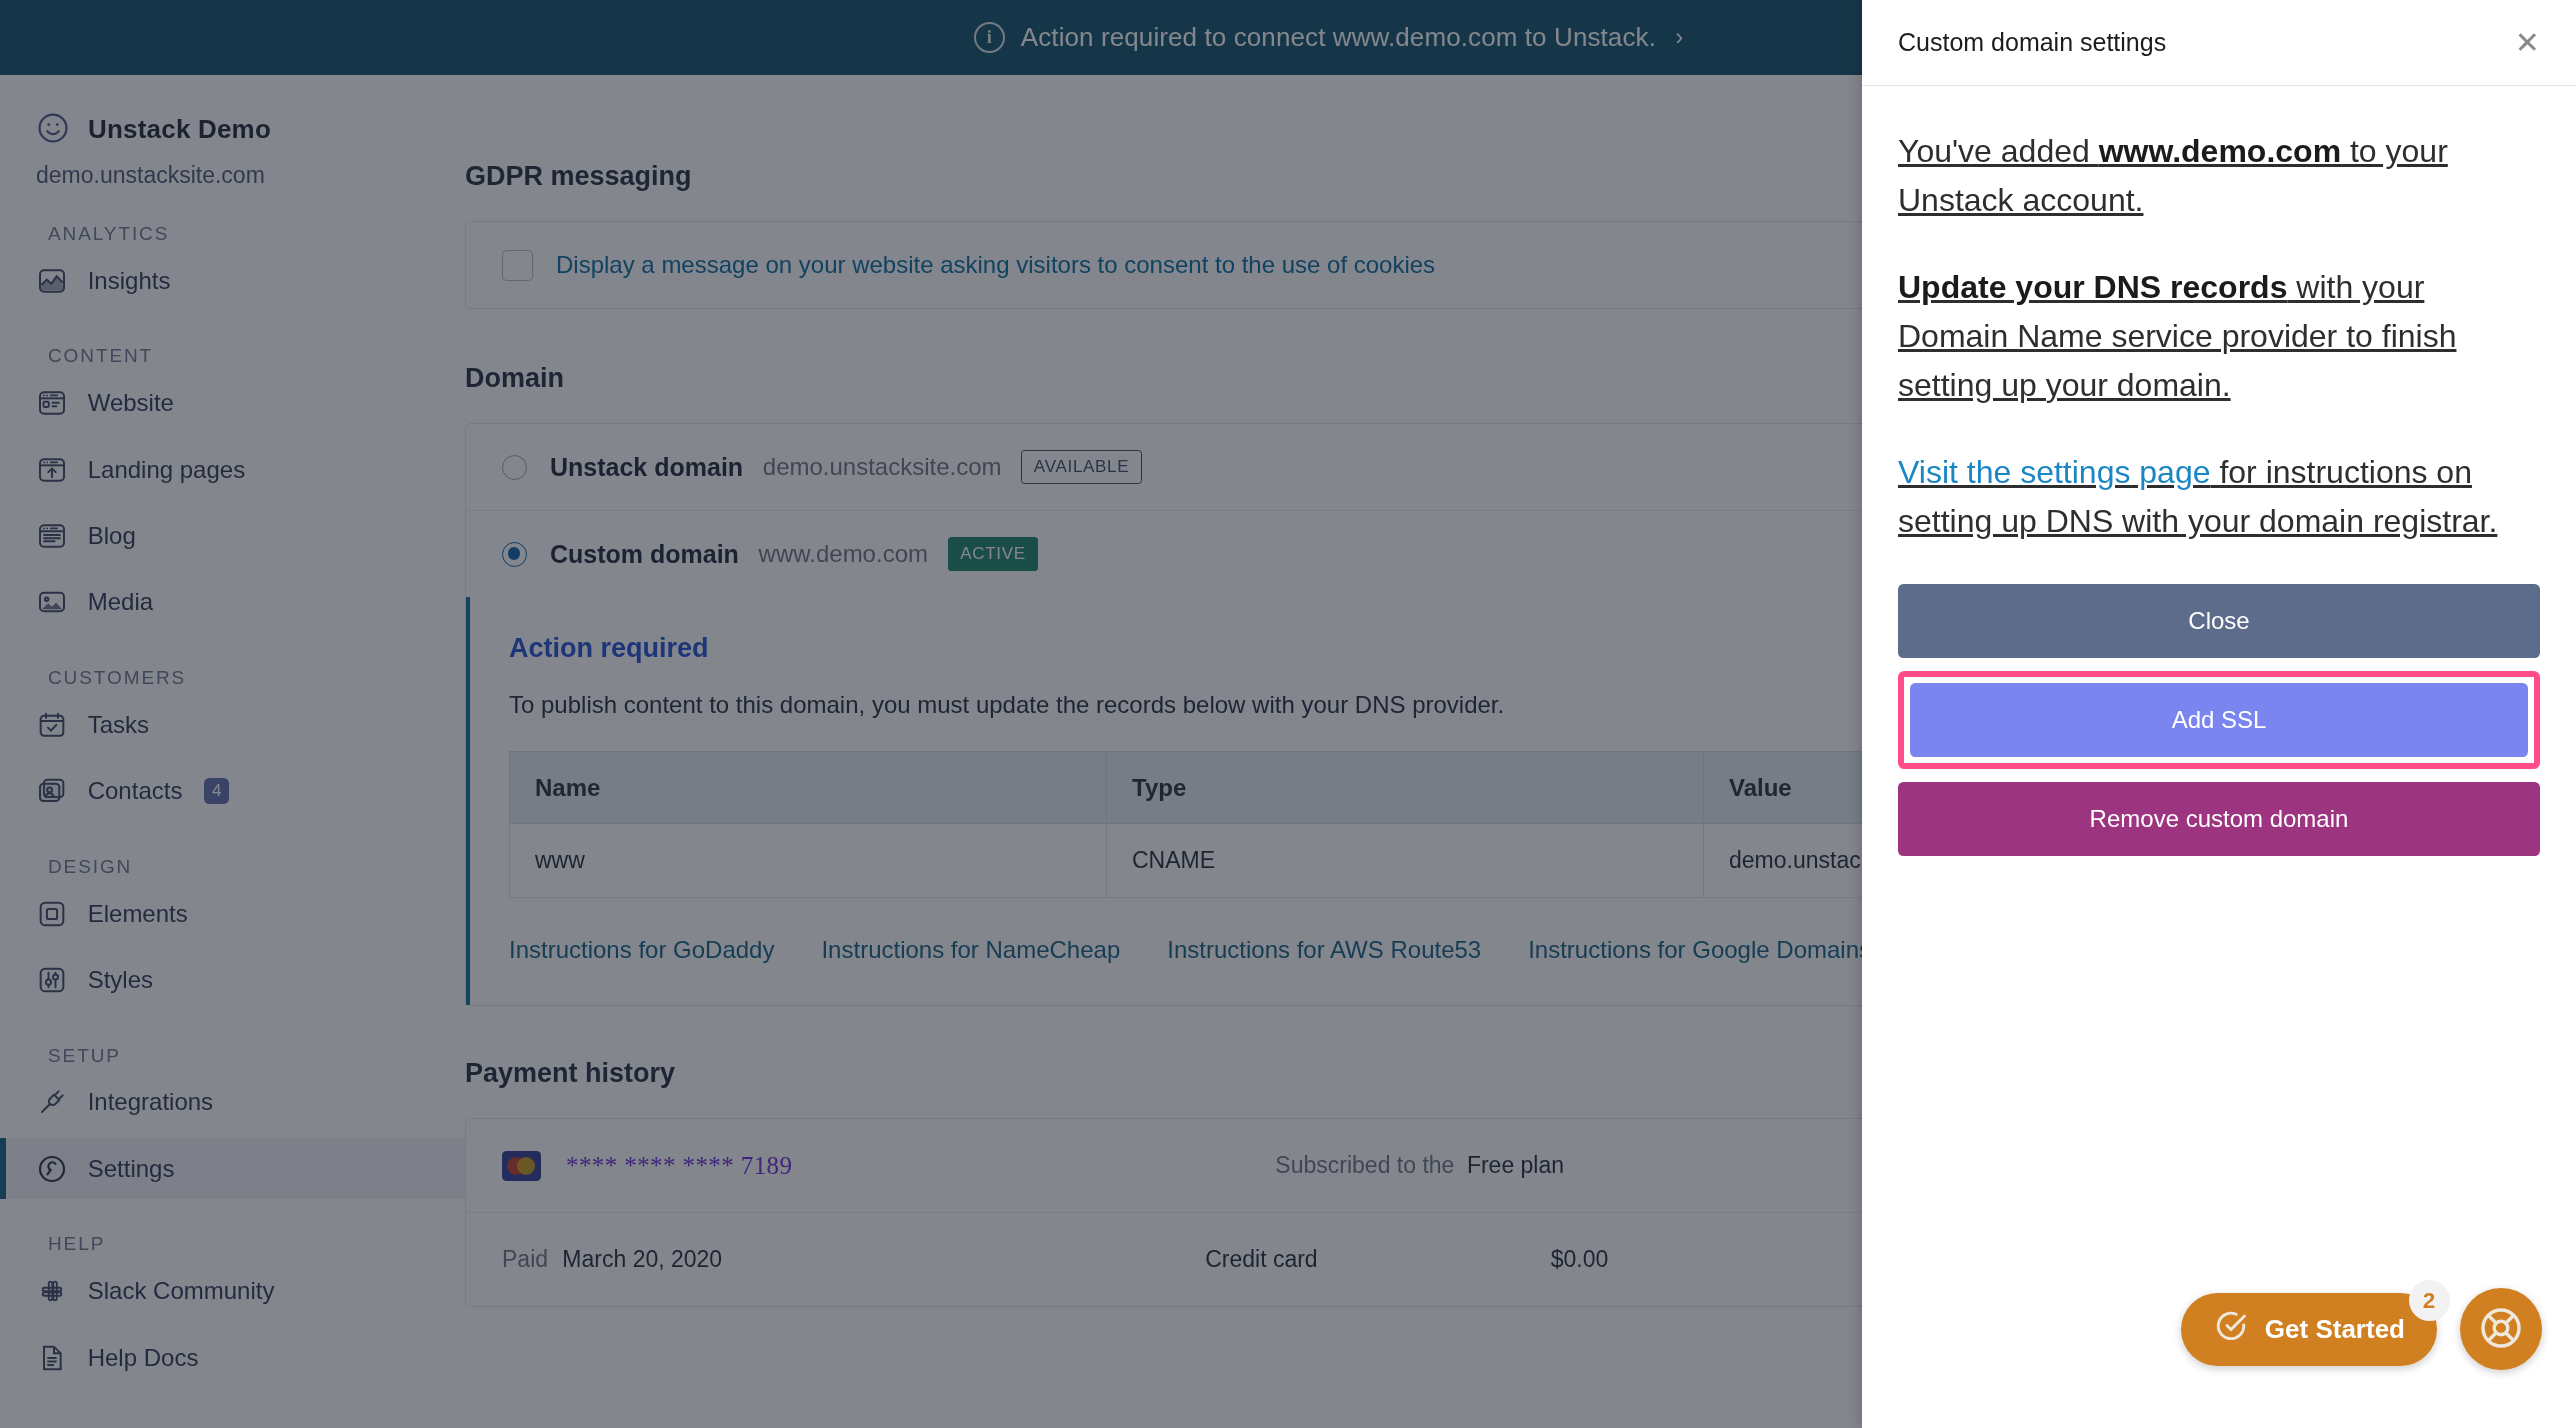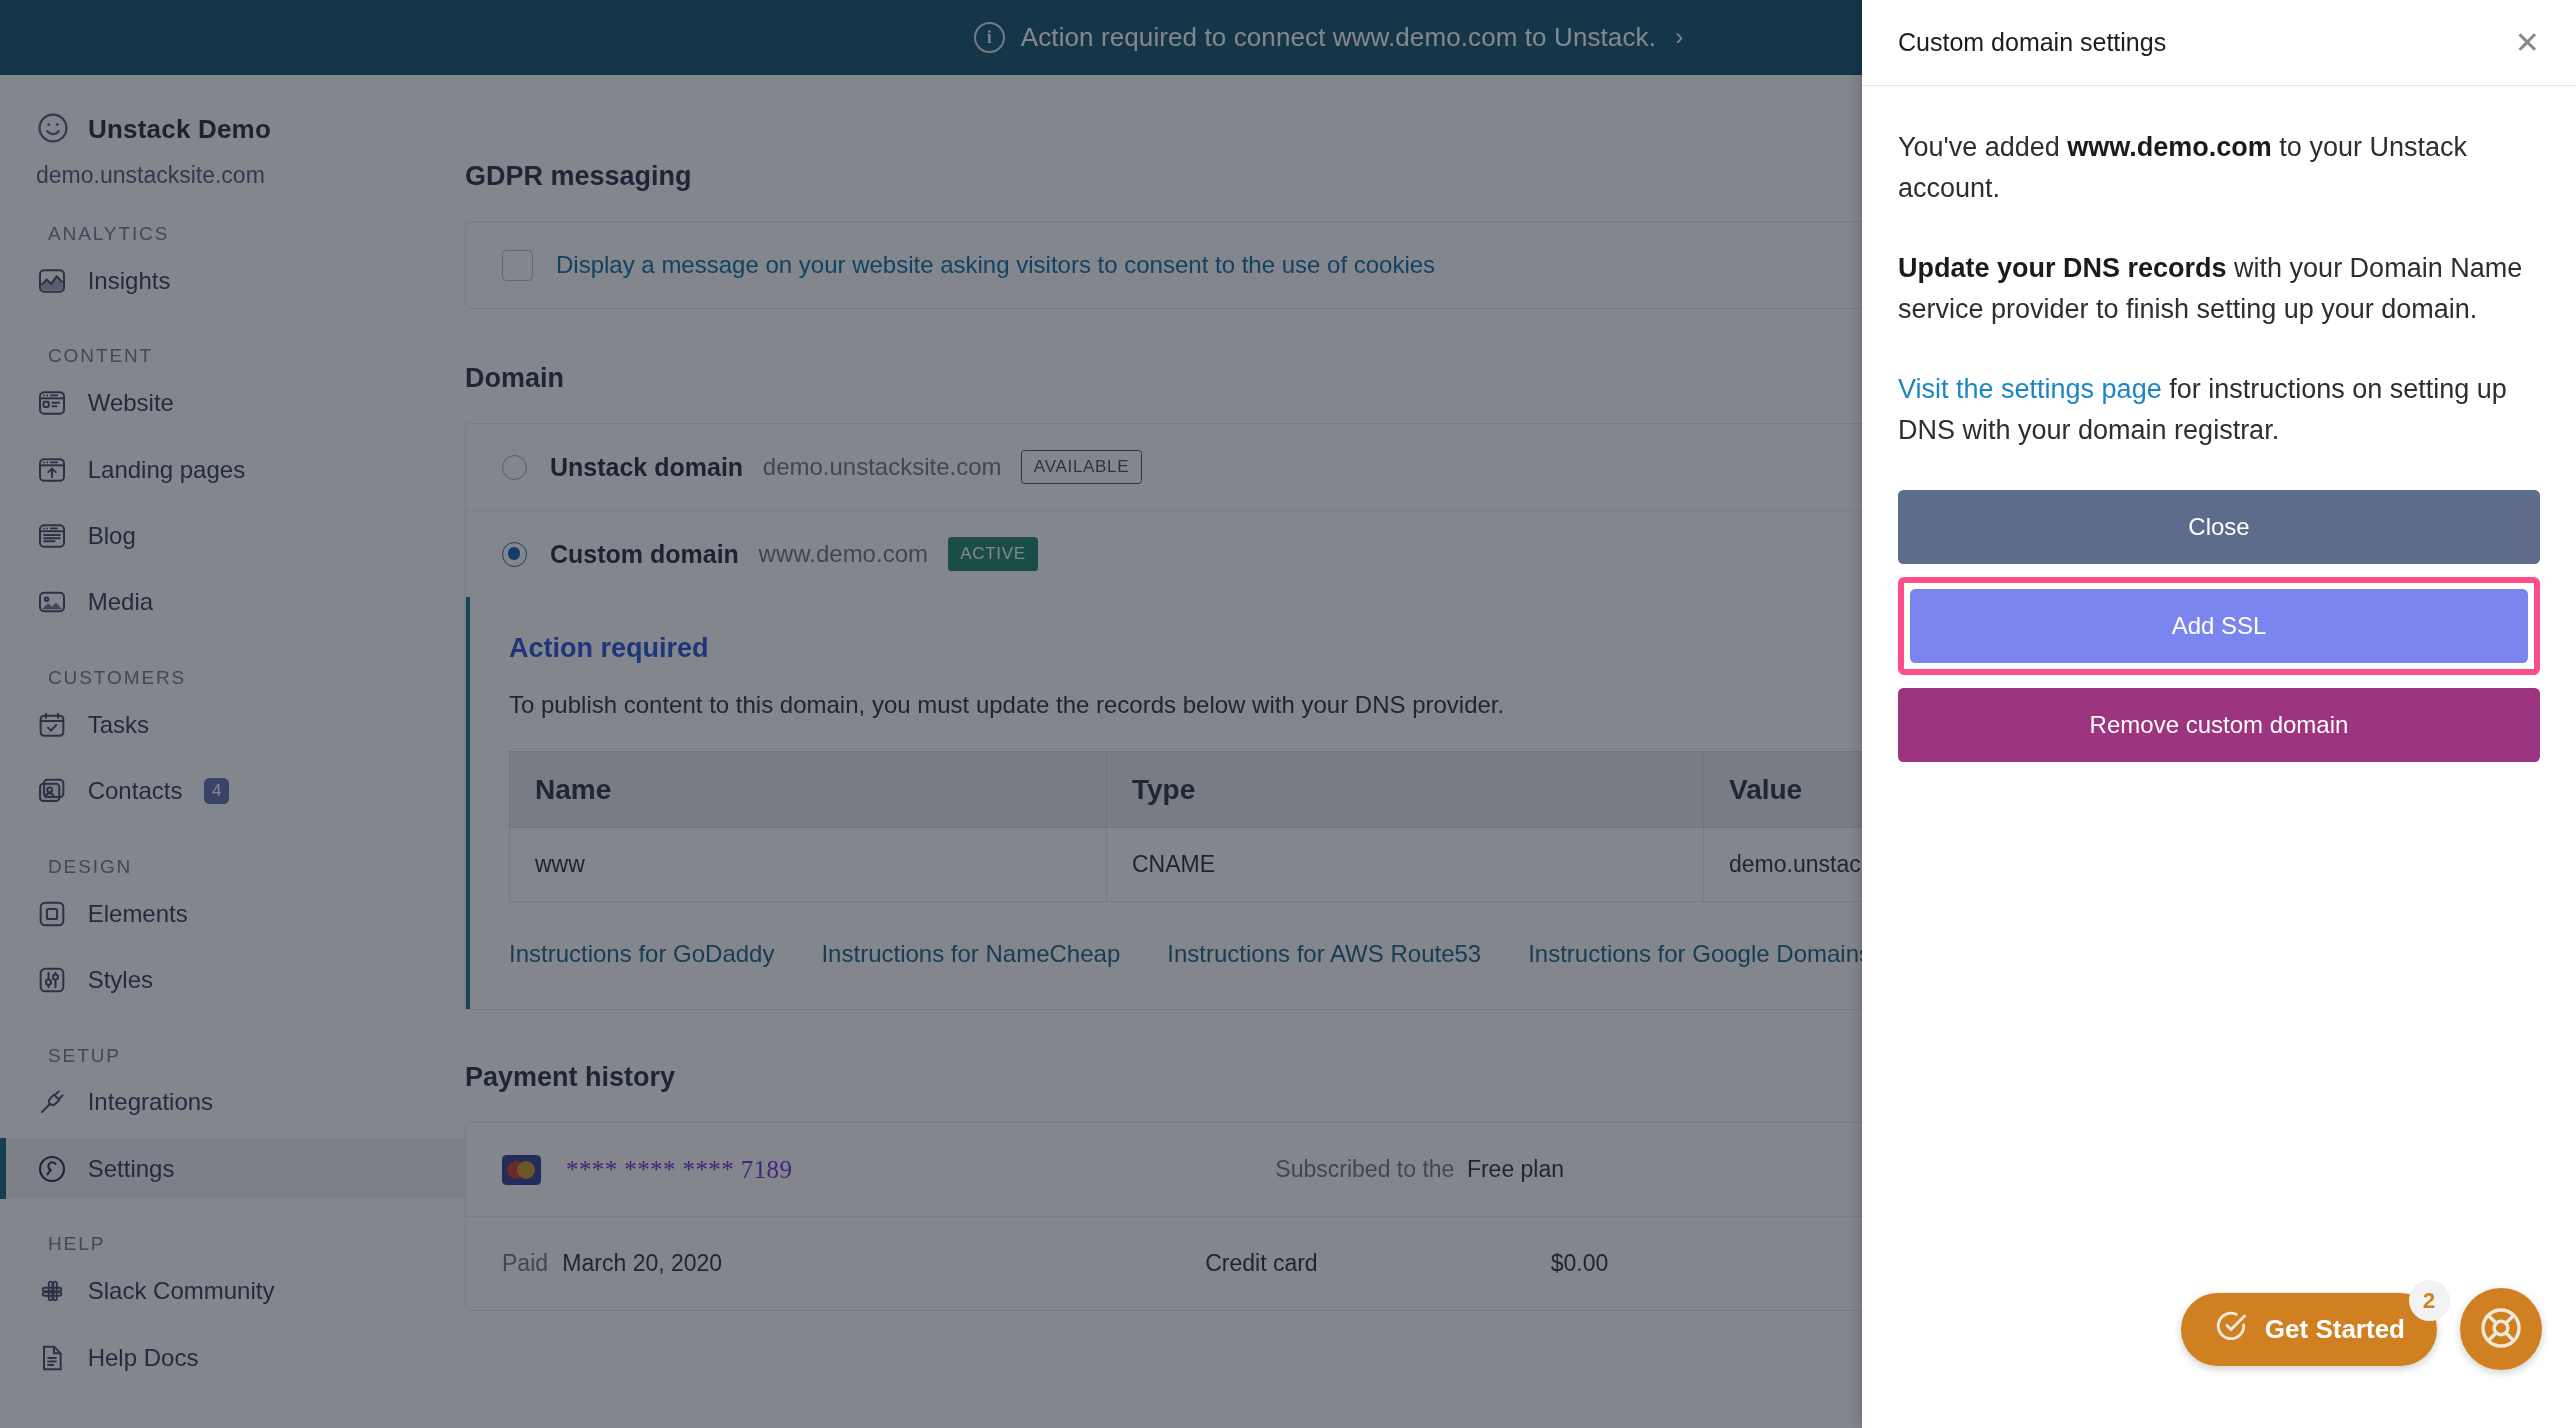--- a/index.html
+++ b/index.html
@@ -253,21 +253,21 @@
     margin: 0 0 32px 0;
   }
   table.dns {
     border-collapse: collapse;
     width: 1396px;
     table-layout: fixed;
   }
   table.dns th {
     background: #e6e8ed;
     text-align: left;
-    font-size: 28px;
+    font-size: 24px;
     color: #222b3d;
     font-weight: bold;
     padding: 21.5px 25px;
     border: 0.9px solid #d5d9e0;
   }
   table.dns td {
     font-size: 23px;
     color: #1e2738;
     padding: 23px 25px;
     border: 0.9px solid #e4e7ec;
@@ -344,24 +344,25 @@
     margin-left: auto;
     font-size: 30px;
     color: #8a8a8a;
     line-height: 1;
   }
   .drawer-body {
     padding: 41px 36px 0 36px;
     flex: 1;
   }
   .dp {
-    font-size: 27px;
+    font-size: 32px;
     line-height: 1.52;
     color: #2e2e2e;
     margin: 0 0 39px 0;
+    text-decoration: underline;
   }
   .dp b { font-weight: bold; color:#1b1b1b; }
   .dlink { color: #1b86c4; }
   .btn {
     display: block;
     width: 100%;
     box-sizing: border-box;
     text-align: center;
     font-size: 24px;
     padding: 23px 0;

